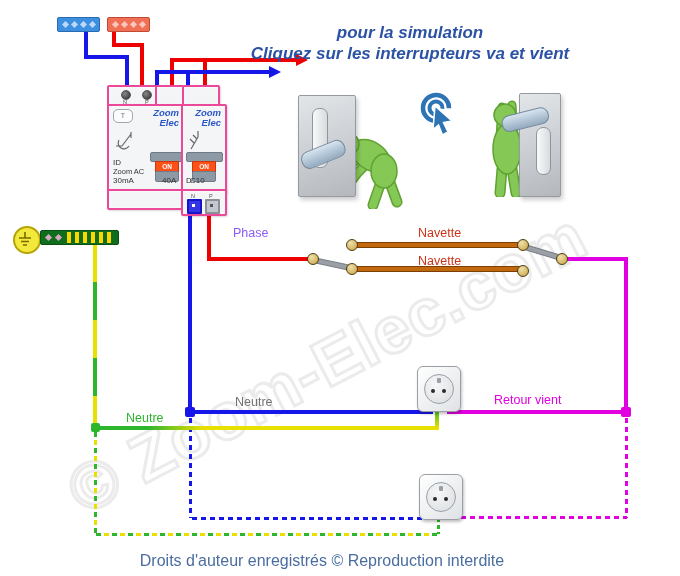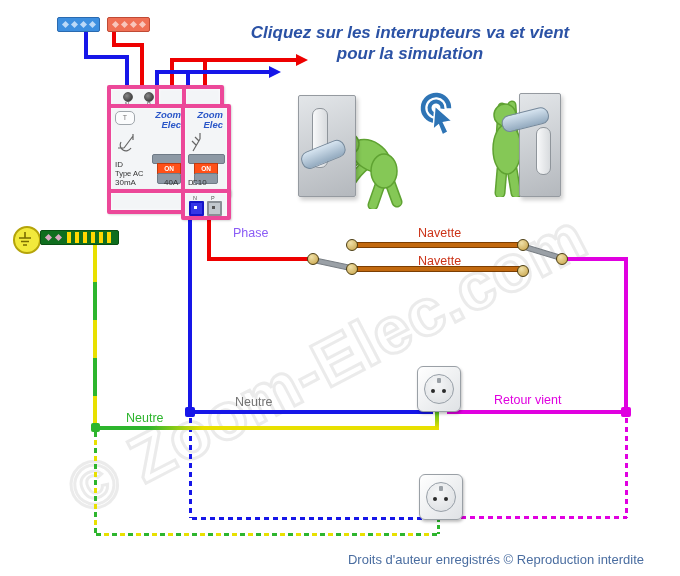--- a/index.html
+++ b/index.html
@@ -8,21 +8,21 @@
   .wire{position:absolute;z-index:2;}
   .lbl{position:absolute;z-index:4;font-size:12.5px;white-space:nowrap;}
   .watermark{position:absolute;z-index:1;font-size:66px;font-weight:bold;letter-spacing:1px;
              color:transparent;-webkit-text-stroke:3px #dedede;opacity:.6;
              transform-origin:0 0;white-space:nowrap;}
   
   .busbar{position:absolute;z-index:3;display:flex;align-items:center;justify-content:center;gap:4px;
           width:41px;height:13px;border-radius:2px;}
   .busbar .pin{width:5px;height:5px;transform:rotate(45deg);}
   
-  .modbox{position:absolute;z-index:3;background:#f3f5f7;border:4px solid #ec4899;border-radius:2px;
+  .modbox{position:absolute;z-index:3;background:#f3f5f7;border:2px solid #ec4899;border-radius:2px;
           box-shadow:inset 0 0 3px #fff, 1px 1px 2px rgba(0,0,0,.15);}
   .brand{position:absolute;color:#2b57c8;font-style:italic;font-weight:bold;font-size:9.5px;
          line-height:10px;text-align:right;}
   .mlabel{position:absolute;color:#333;font-size:8px;line-height:8px;}
   .onbtn{position:absolute;background:#ff5018;border:1px solid #c23a0e;color:#fff;font-weight:bold;
          font-size:6.5px;text-align:center;line-height:9px;width:22px;height:9px;}
   .leverbar{position:absolute;background:#8d99a5;border:1px solid #6f7b87;border-radius:2px;}
   .tinylbl{position:absolute;font-size:5.5px;color:#555;line-height:6px;}
   .termcircle{position:absolute;width:8px;height:8px;border-radius:50%;
               background:radial-gradient(circle at 35% 35%, #888, #2a2a2a);border:1px solid #555;}
@@ -44,36 +44,36 @@
   .plate{position:absolute;z-index:3;background:linear-gradient(160deg,#e3e6e9,#b4b8bd);
          border:1px solid #959aa0;border-radius:2px;box-shadow:2px 3px 4px rgba(0,0,0,.2);}
   .slot{position:absolute;z-index:4;background:linear-gradient(90deg,#f8f9fa,#d8dbde);
         border:1px solid #8f959b;border-radius:7px;}
   .biglever{position:absolute;z-index:5;background:linear-gradient(180deg,#d6e4f0,#93aabf);
             border:1px solid #74889b;border-radius:8px;transform-origin:0 50%;}
   .arrowhead{position:absolute;z-index:2;width:0;height:0;border-top:6px solid transparent;
              border-bottom:6px solid transparent;}
   .title{position:absolute;z-index:4;text-align:center;color:#2b52a5;font-weight:bold;
          font-style:italic;font-size:17px;line-height:21px;}
-  .footer{position:absolute;z-index:4;width:644px;text-align:right;color:#4a6da0;font-size:13px;}
+  .footer{position:absolute;z-index:4;width:644px;text-align:center;color:#4a6da0;font-size:16px;}
   .logo-name{position:absolute;z-index:8;color:#2e6fd6;font-weight:bold;font-size:13px;
              text-shadow:1px 1px 0 #fff,-1px -1px 0 #fff,1px -1px 0 #fff,-1px 1px 0 #fff,2px 2px 2px #9ab;}
   .logo-badge{position:absolute;z-index:8;color:#2e6fd6;font-weight:bold;font-size:9px;
               background:#d6e9fb;border:1px solid #aecbe8;border-radius:4px;padding:1px 5px;}
 </style>
 </head>
 <body>
 
 <div id="canvas">
 
   <div class="watermark" style="left:55px;top:462px;transform:rotate(-27.5deg);">© Zoom-Elec.com</div>
 
   <div class="title" style="left:245px;top:22px;width:330px;">
+    <div>pour la simulation</div>
     <div>Cliquez sur les interrupteurs va et vient</div>
-    <div>pour la simulation</div>
   </div>
 
   <div class="busbar" style="left:57px;top:17px;background:#3d8fe0;border:1px solid #2a6ab0;">
     <span class="pin" style="background:#bcd9f7;"></span>
     <span class="pin" style="background:#bcd9f7;"></span>
     <span class="pin" style="background:#bcd9f7;"></span>
     <span class="pin" style="background:#bcd9f7;"></span>
   </div>
   <div class="busbar" style="left:107px;top:17px;background:#f07055;border:1px solid #c04a35;">
     <span class="pin" style="background:#f8c6bc;"></span>
@@ -114,21 +114,21 @@
       <div>Zoom</div>
       <div>Elec</div>
     </div>
     <svg style="position:absolute;left:4px;top:22px;" width="24" height="26" viewBox="0 0 24 26">
       <path d="M3 18 h6 M9 18 l9 -12 M18 4 v6 M6 12 a5 5 0 0 0 10 6" fill="none" stroke="#666" stroke-width="1.2"></path>
     </svg>
     <div class="leverbar" style="left:41px;top:46px;width:31px;height:8px;"></div>
     <div class="onbtn" style="left:46px;top:55px;">ON</div>
     <div class="leverbar" style="left:46px;top:65px;width:22px;height:9px;"></div>
     <div class="mlabel" style="left:4px;top:53px;">ID</div>
-    <div class="mlabel" style="left:4px;top:62px;font-size:7.5px;">Type AC</div>
+    <div class="mlabel" style="left:4px;top:62px;font-size:7.5px;">Zoom AC</div>
     <div class="mlabel" style="left:4px;top:71px;">30mA</div>
     <div class="mlabel" style="left:53px;top:71px;">40A</div>
   </div>
 
   <div class="modbox" style="left:181px;top:104px;width:42px;height:85px;">
     <div class="brand" style="left:2px;top:2px;width:36px;">
       <div>Zoom</div>
       <div>Elec</div>
     </div>
     <svg style="position:absolute;left:5px;top:23px;" width="16" height="22" viewBox="0 0 16 22">

